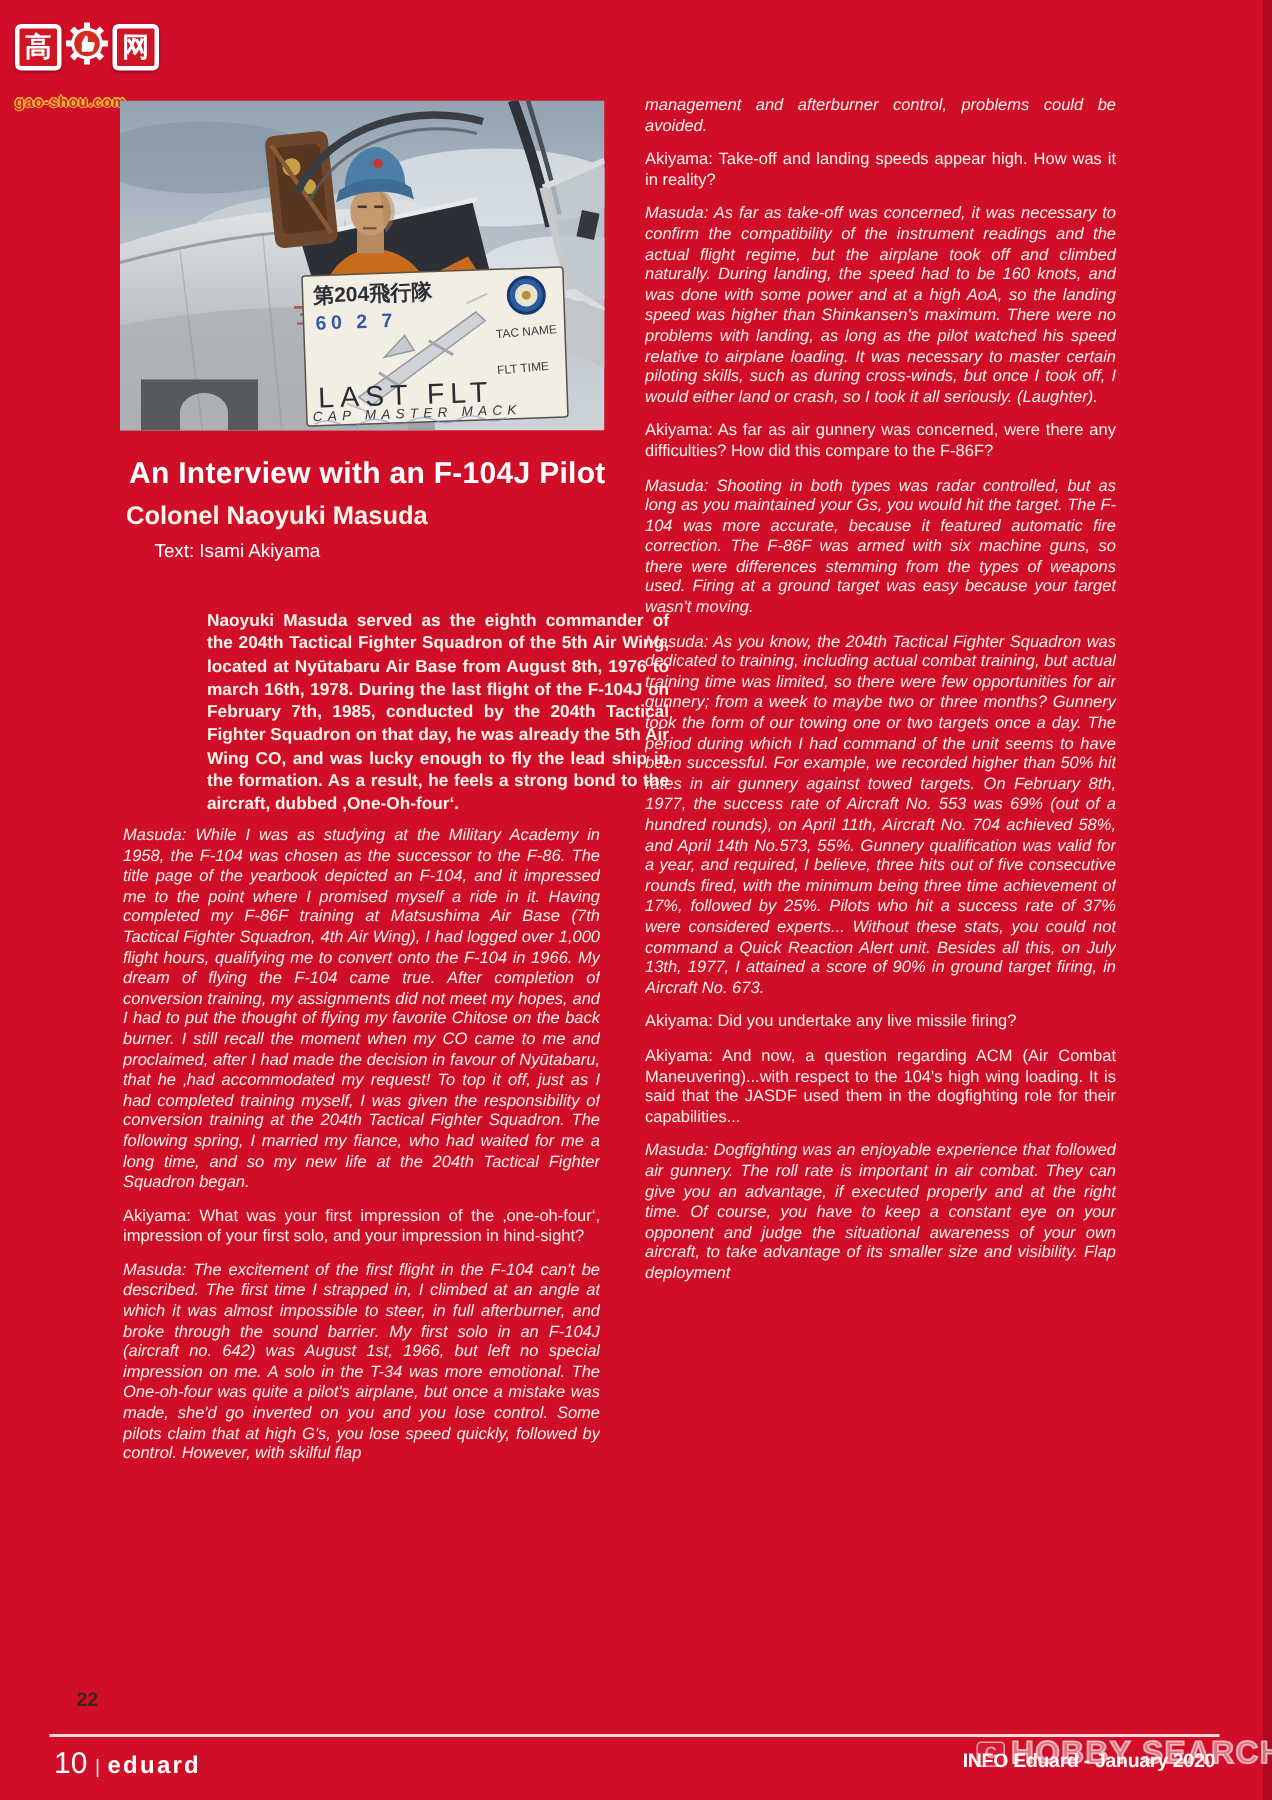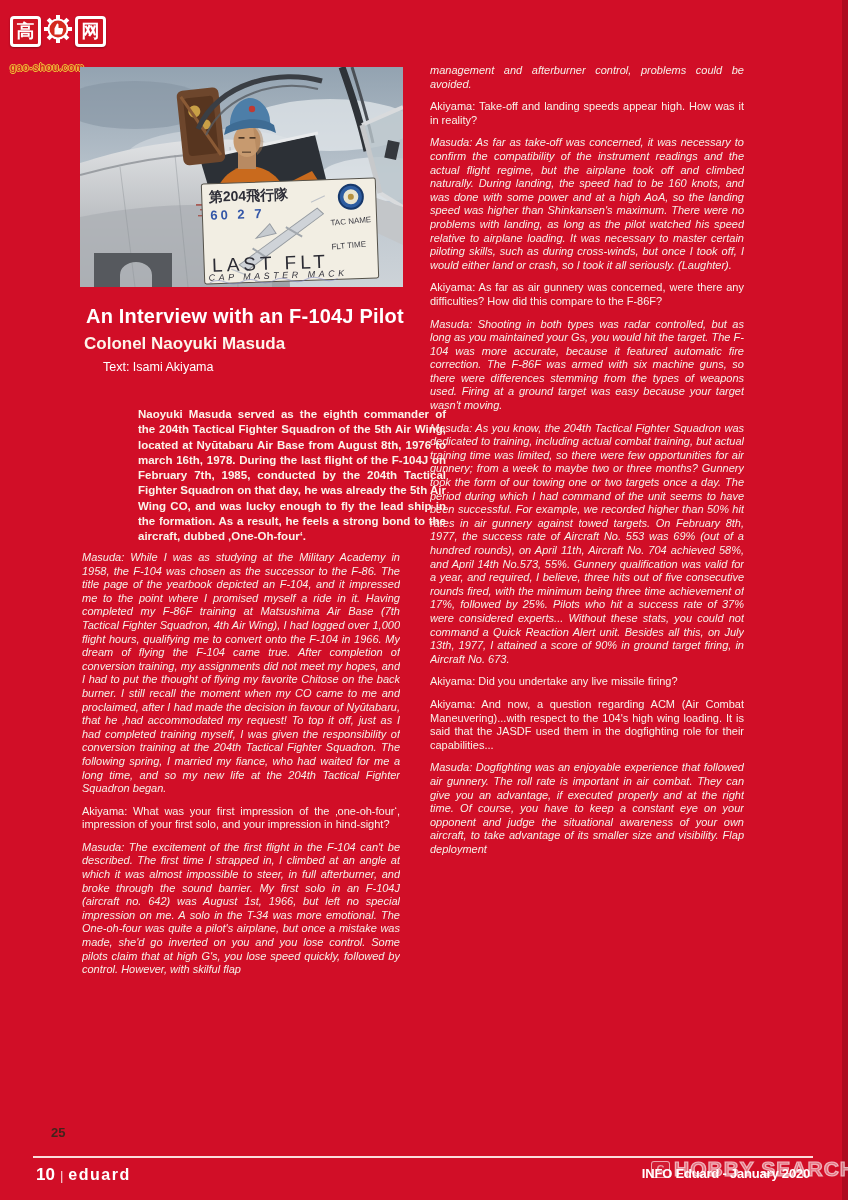--- a/index.html
+++ b/index.html
@@ -48,21 +48,21 @@
   }
   .col-left{left:82px;top:551px;height:562px;}
   .col-right{left:430px;top:64px;width:314px;height:1048px;}
   .para{margin:0 0 9px 0;}
   .para.q{font-style:normal;color:#f8f1e9;}
   .para.a{font-style:italic;}
 
   .folio{position:absolute;left:51px;top:1125px;font-size:13px;font-weight:bold;color:#42241c;}
   .footer-rule{position:absolute;left:33px;top:1156px;width:780px;height:1.5px;background:rgba(255,243,240,.9);}
   .footer-left{position:absolute;left:36px;top:1165px;color:#fff;}
-  .footer-left .fnum{font-size:17px;font-weight:bold;}
+  .footer-left .fnum{font-size:20px;font-weight:normal;}
   .footer-left .fsep{font-size:13px;margin:0 5px;color:rgba(255,255,255,.85);font-weight:normal;}
   .footer-left .fbrand{font-size:16px;font-weight:bold;letter-spacing:1.5px;}
   .footer-right{
     position:absolute;right:38px;top:1166px;color:#fff;
     font-size:13px;font-weight:bold;letter-spacing:-.2px;
   }
 
   .wm-bottom{
     position:absolute;right:-8px;top:1157px;white-space:nowrap;
     display:flex;align-items:center;gap:4px;
@@ -228,21 +228,21 @@
       <div class="para q">Akiyama: Take-off and landing speeds appear high. How was it in reality?</div>
       <div class="para a">Masuda: As far as take-off was concerned, it was necessary to confirm the compatibility of the instrument readings and the actual flight regime, but the airplane took off and climbed naturally. During landing, the speed had to be 160 knots, and was done with some power and at a high AoA, so the landing speed was higher than Shinkansen's maximum. There were no problems with landing, as long as the pilot watched his speed relative to airplane loading. It was necessary to master certain piloting skills, such as during cross-winds, but once I took off, I would either land or crash, so I took it all seriously. (Laughter).</div>
       <div class="para q">Akiyama: As far as air gunnery was concerned, were there any difficulties? How did this compare to the F-86F?</div>
       <div class="para a">Masuda: Shooting in both types was radar controlled, but as long as you maintained your Gs, you would hit the target. The F-104 was more accurate, because it featured automatic fire correction. The F-86F was armed with six machine guns, so there were differences stemming from the types of weapons used. Firing at a ground target was easy because your target wasn't moving.</div>
       <div class="para a">Masuda: As you know, the 204th Tactical Fighter Squadron was dedicated to training, including actual combat training, but actual training time was limited, so there were few opportunities for air gunnery; from a week to maybe two or three months? Gunnery took the form of our towing one or two targets once a day. The period during which I had command of the unit seems to have been successful. For example, we recorded higher than 50% hit rates in air gunnery against towed targets. On February 8th, 1977, the success rate of Aircraft No. 553 was 69% (out of a hundred rounds), on April 11th, Aircraft No. 704 achieved 58%, and April 14th No.573, 55%.  Gunnery qualification was valid for a year, and required, I believe, three hits out of five consecutive rounds fired, with the minimum being three time achievement of 17%, followed by 25%. Pilots who hit a success rate of 37% were considered experts... Without these stats, you could not command a Quick Reaction Alert unit. Besides all this, on July 13th, 1977, I attained a score of 90% in ground target firing, in Aircraft No. 673.</div>
       <div class="para q">Akiyama: Did you undertake any live missile firing?</div>
       <div class="para q">Akiyama: And now, a question regarding ACM (Air Combat Maneuvering)...with respect to the 104's high wing loading. It is said that the JASDF used them in the dogfighting role for their capabilities...</div>
       <div class="para a">Masuda: Dogfighting was an enjoyable experience that followed air gunnery. The roll rate is important in air combat. They can give you an advantage, if executed properly and at the right time. Of course, you have to keep a constant eye on your opponent and judge the situational awareness of your own aircraft, to take advantage of its smaller size and visibility. Flap deployment</div>
     </div>
 
-  <div class="folio">25</div>
+  <div class="folio">22</div>
   <div class="footer-rule"></div>
   <div class="footer-left">
     <span class="fnum">10</span><span class="fsep">|</span><span class="fbrand">eduard</span>
   </div>
   <div class="footer-right">INFO Eduard - January 2020</div>
 
   <div class="wm-bottom">
     <span class="wm-c">C</span>
     <span class="wm-label">HOBBY SEARCH</span>
   </div>

